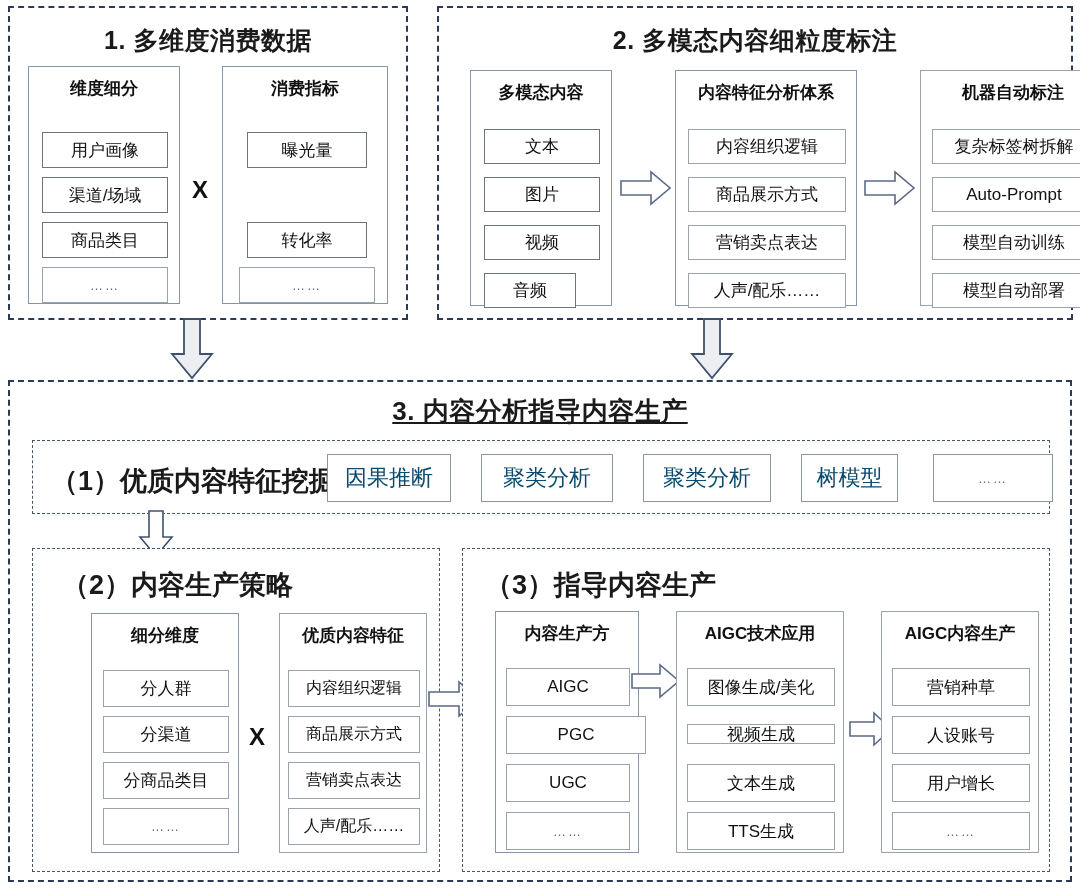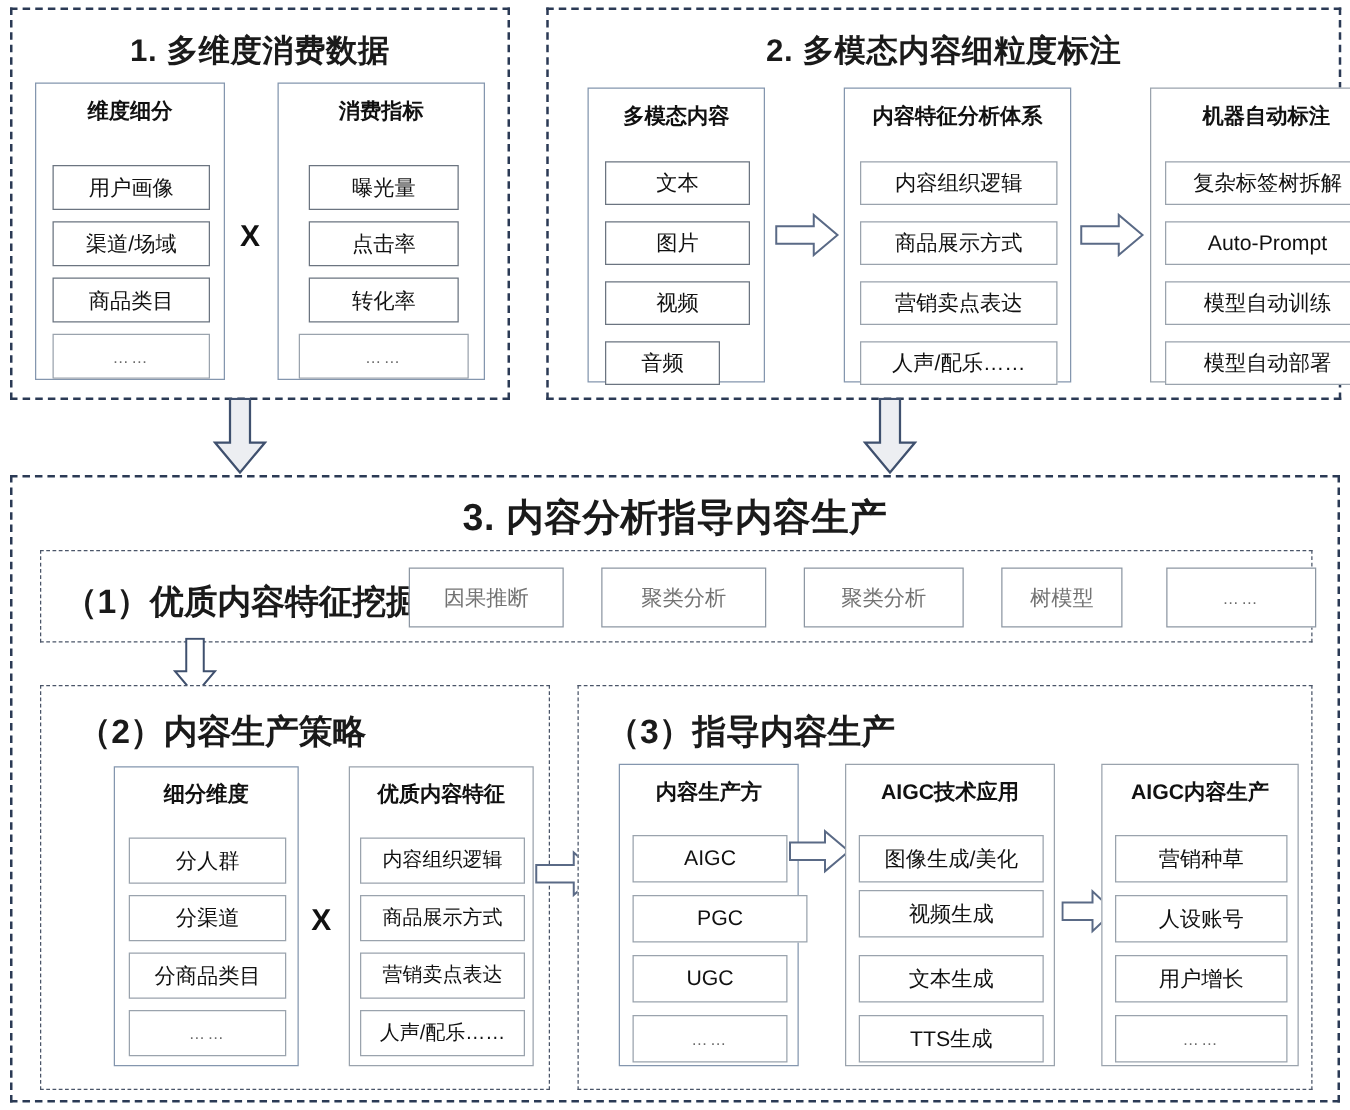--- a/index.html
+++ b/index.html
@@ -31,21 +31,21 @@
   
   .sec-title {
     position: absolute;
     width: 100%;
     text-align: center;
     font-weight: bold;
     color: #1a1a1a;
     letter-spacing: 0.5px;
   }
   .sec-title.t1 { font-size: 25px; }
-  .sec-title.t3 { font-size: 30px; }
+  .sec-title.t3 { font-size: 26px; text-decoration: underline; }
 
   .sub-title {
     position: absolute;
     font-weight: bold;
     font-size: 27px;
     color: #1a1a1a;
     white-space: nowrap;
   }
 
   
@@ -87,22 +87,22 @@
   }
 
   
   .flatbox {
     position: absolute;
     border: 1.4px solid #8d97a3;
     background: #ffffff;
     display: flex;
     align-items: center;
     justify-content: center;
-    font-size: 17px;
-    color: #737373;
+    font-size: 22px;
+    color: #0c4a6e;
     white-space: nowrap;
   }
 
   
   .xmul {
     position: absolute;
     font-weight: bold;
     font-size: 24px;
     color: #111111;
   }
@@ -125,21 +125,20 @@
       <div class="item dark" style="left:13px; top:110px; width:126px; height:36px;">渠道/场域</div>
       <div class="item dark" style="left:13px; top:155px; width:126px; height:36px;">商品类目</div>
       <div class="item dots" style="left:13px; top:200px; width:126px; height:36px;">……</div>
     </div>
 
     <div class="xmul" style="left:182px; top:168px;">X</div>
 
     <div class="col-panel" style="left:212px; top:58px; width:166px; height:238px;">
       <div class="col-head">消费指标</div>
       <div class="item dark" style="left:24px; top:65px; width:120px; height:36px;">曝光量</div>
-      <div class="item dark" style="left:24px; top:110px; width:120px; height:36px;">点击率</div>
       <div class="item dark" style="left:24px; top:155px; width:120px; height:36px;">转化率</div>
       <div class="item dots" style="left:16px; top:200px; width:136px; height:36px;">……</div>
     </div>
   </div>
 
   <div class="dash-box" style="left:437px; top:6px; width:636px; height:314px;">
     <div class="sec-title t1" style="top:16px;">2. 多模态内容细粒度标注</div>
 
     <div class="col-panel" style="left:31px; top:62px; width:142px; height:236px;">
       <div class="col-head">多模态内容</div>
@@ -249,21 +248,21 @@
 
       <div class="arrow" style="left:168px; top:114px;">
         <svg width="50" height="36" viewBox="0 0 50 36">
           <path d="M1 11 L29 11 L29 2 L48 18 L29 34 L29 25 L1 25 Z" fill="#ffffff" stroke="#5a6a86" stroke-width="1.6" stroke-linejoin="miter"></path>
         </svg>
       </div>
 
       <div class="col-panel gray" style="left:213px; top:62px; width:168px; height:242px;">
         <div class="col-head">AIGC技术应用</div>
         <div class="item" style="left:10px; top:56px; width:148px; height:38px;">图像生成/美化</div>
-        <div class="item" style="left:10px; top:100px; width:148px; height:38px;">视频生成</div>
+        <div class="item" style="left:10px; top:112px; width:148px; height:20px;">视频生成</div>
         <div class="item" style="left:10px; top:152px; width:148px; height:38px;">文本生成</div>
         <div class="item" style="left:10px; top:200px; width:148px; height:38px;text-align:center;">TTS生成</div>
       </div>
 
       <div class="arrow" style="left:386px; top:162px;">
         <svg width="44" height="36" viewBox="0 0 44 36">
           <path d="M1 11 L25 11 L25 2 L42 18 L25 34 L25 25 L1 25 Z" fill="#ffffff" stroke="#5a6a86" stroke-width="1.6" stroke-linejoin="miter"></path>
         </svg>
       </div>
 

